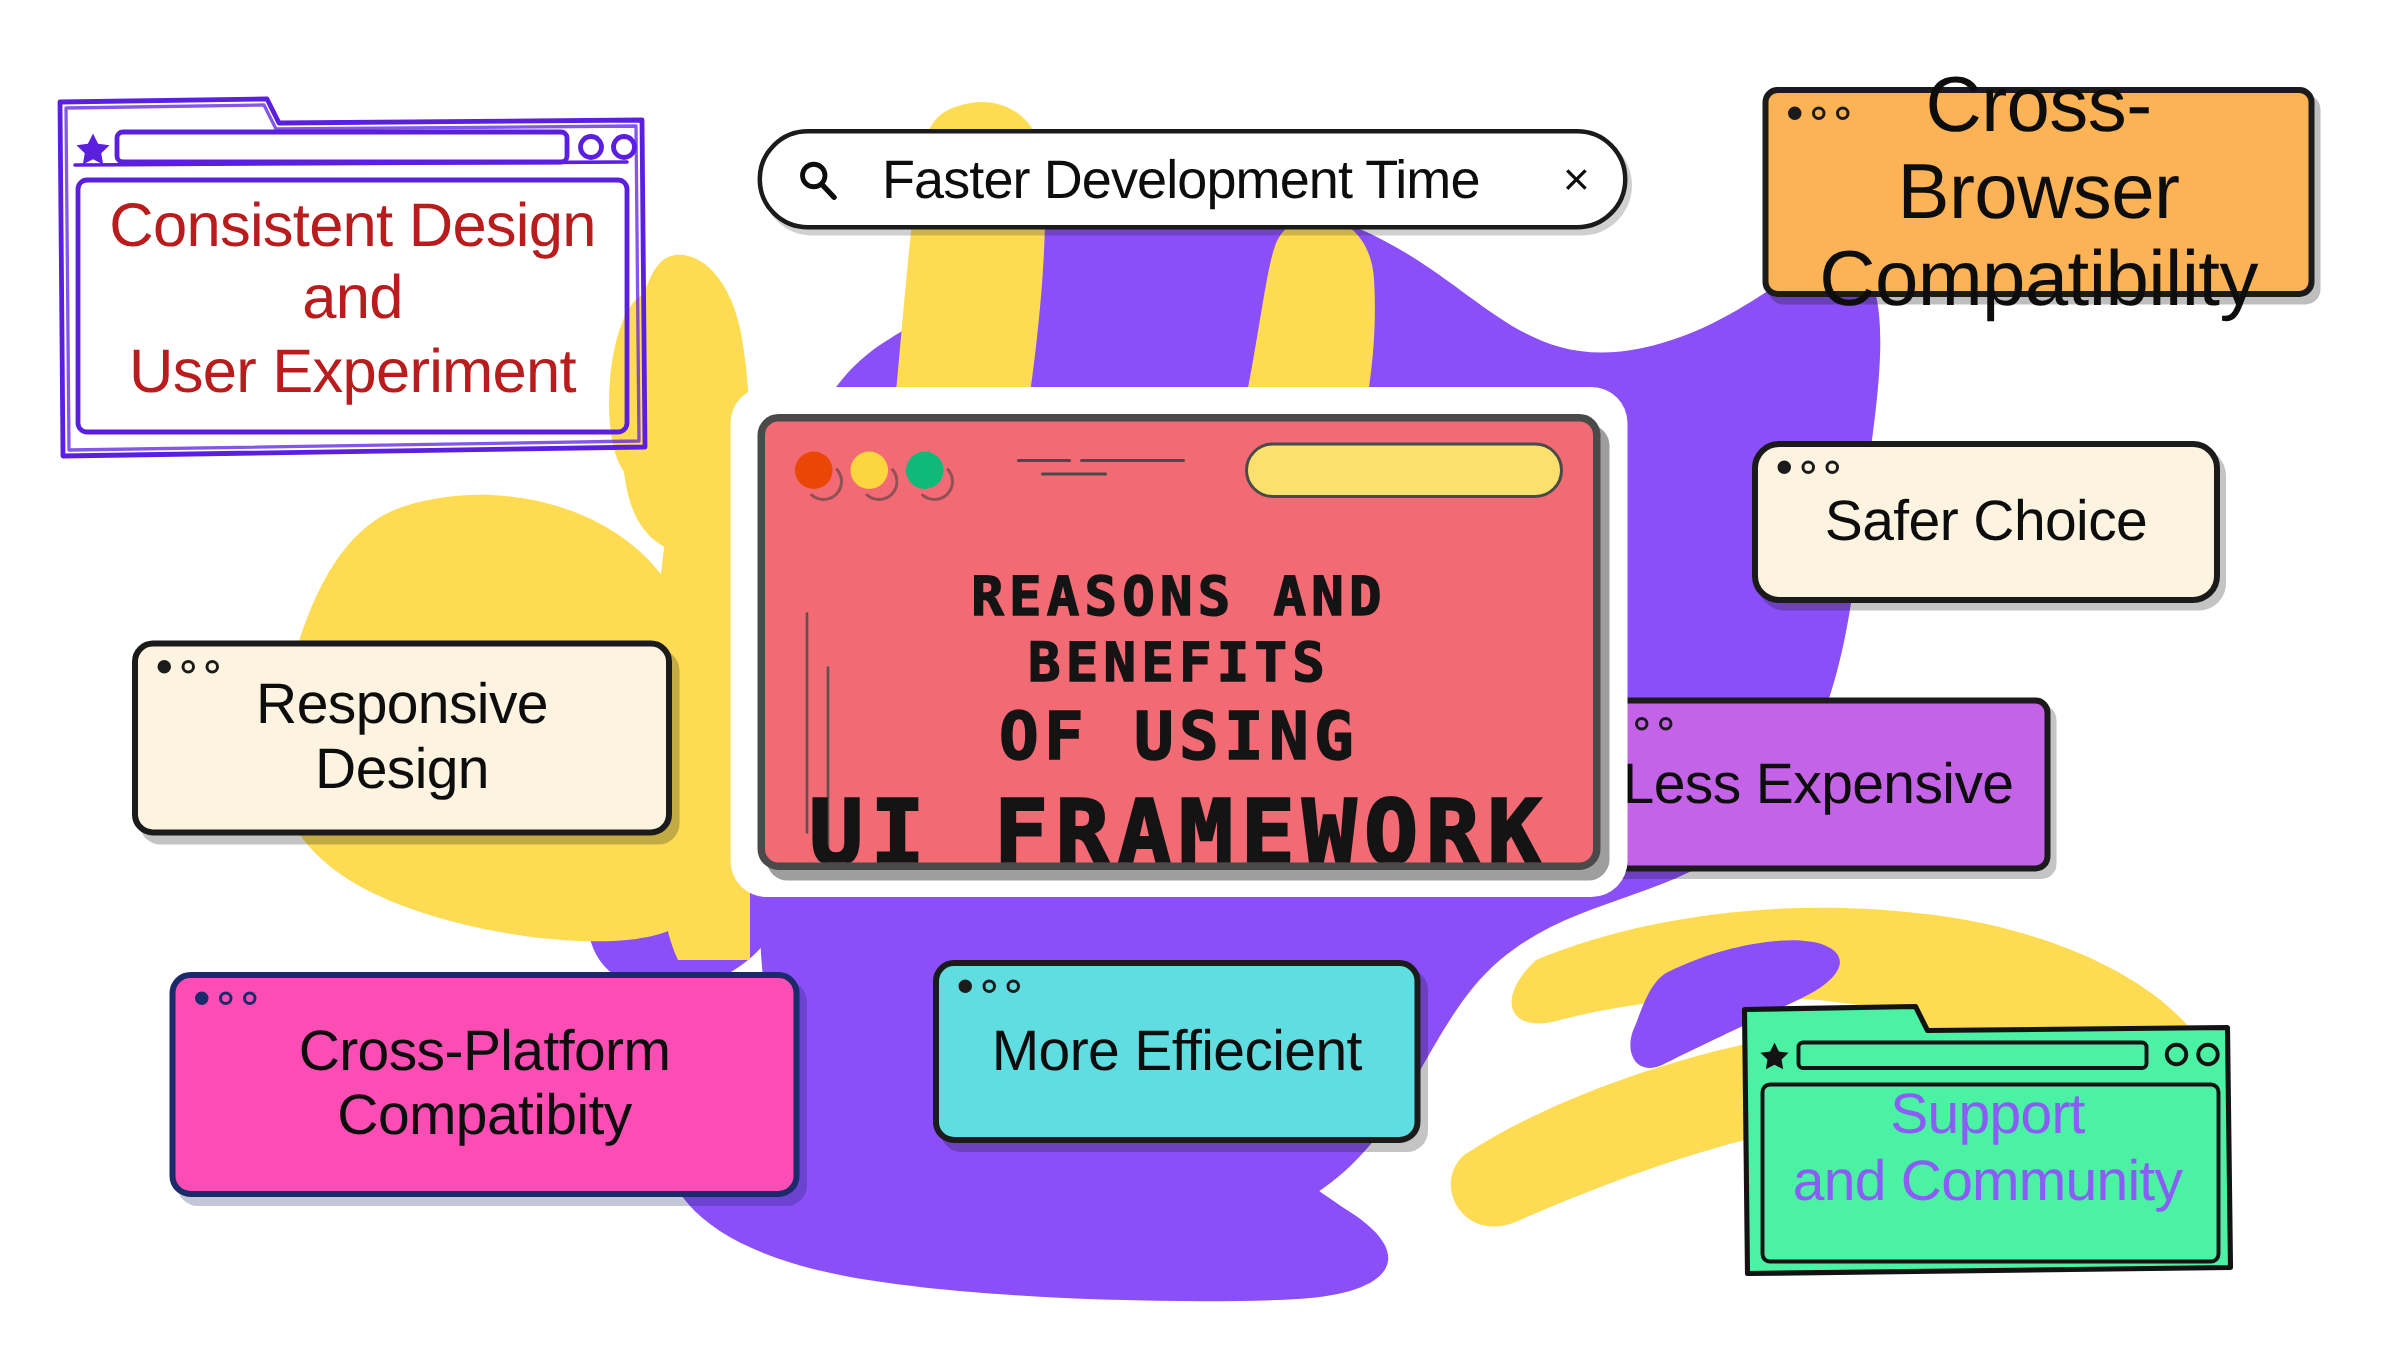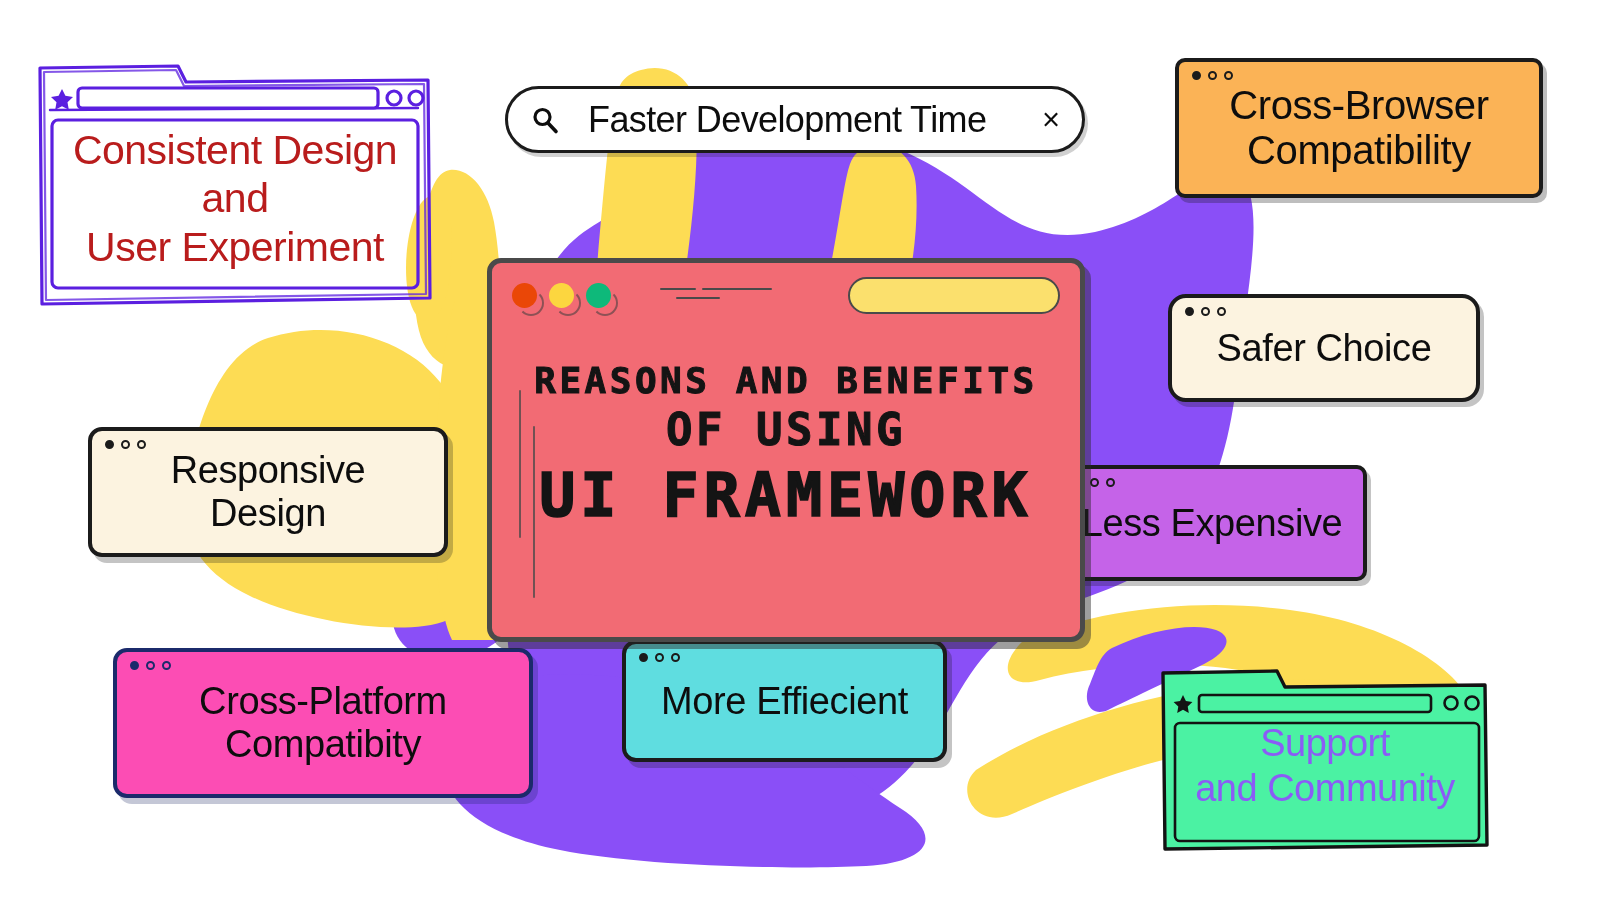--- a/index.html
+++ b/index.html
@@ -66,21 +66,21 @@
     padding: 0 18px;
     white-space: pre-line;
     font-weight: 400;
   }
 
   
   #card-crossbrowser {
     left: 1175px; top: 58px;
     width: 368px; height: 140px;
     background: #FBB356;
-    font-size: 40px;
+    font-size: 52px;
     border-radius: 10px;
     box-shadow: 4px 5px 0 rgba(20,20,20,0.28);
   }
 
   #card-safer {
     left: 1168px; top: 294px;
     width: 312px; height: 108px;
     background: #FCF3E0;
     font-size: 38px;
     border-radius: 18px;
@@ -179,24 +179,24 @@
     font-size: 31px;
     color: #0d0d0d;
     line-height: 1;
     cursor: pointer;
   }
 
   
   #hero {
     position: absolute;
     left: 487px; top: 258px;
-    width: 598px; height: 384px;
+    width: 598px; height: 340px;
     background: #ffffff;
     border-radius: 24px;
-    padding: 0;
+    padding: 18px;
     z-index: 20;
   }
   #hero-inner {
     position: relative;
     width: 100%; height: 100%;
     background: #F26B74;
     border: 5px solid #4a4a4a;
     border-radius: 14px;
     box-shadow: 6px 7px 0 rgba(40,40,40,0.45);
     overflow: hidden;

